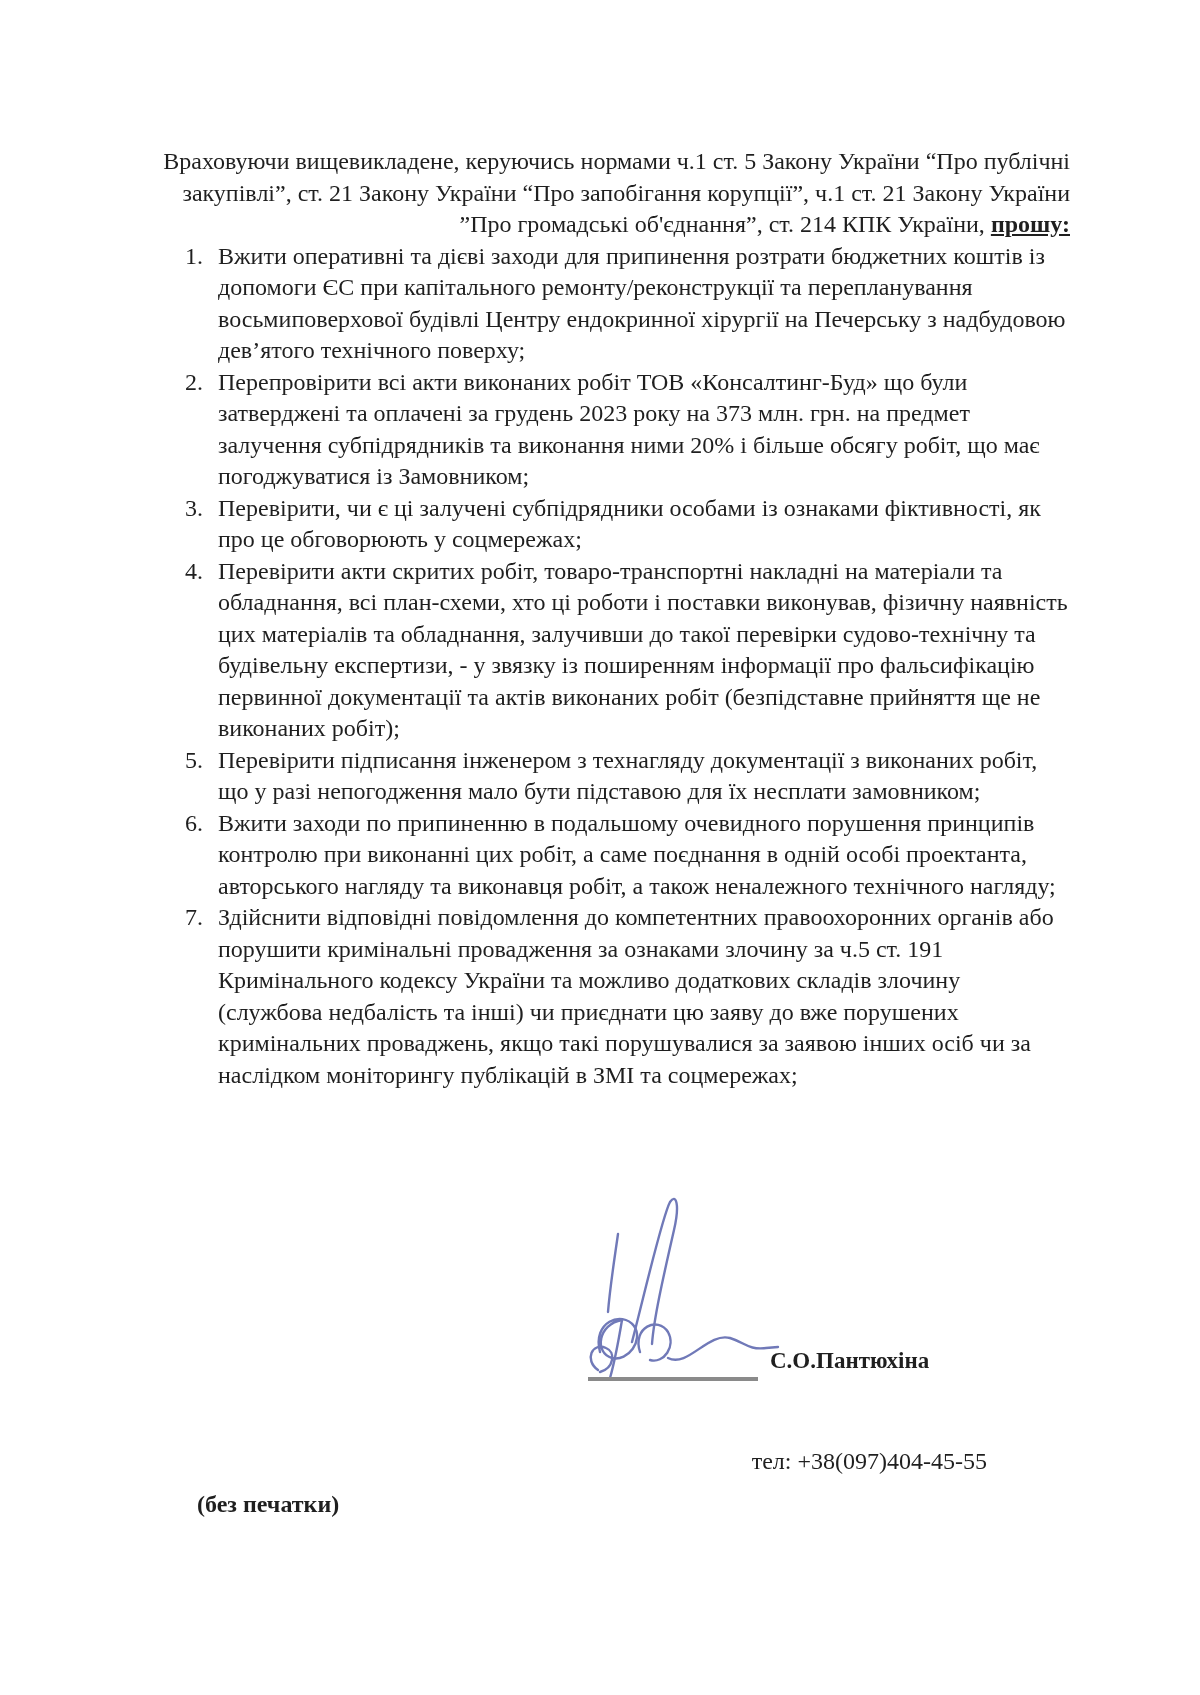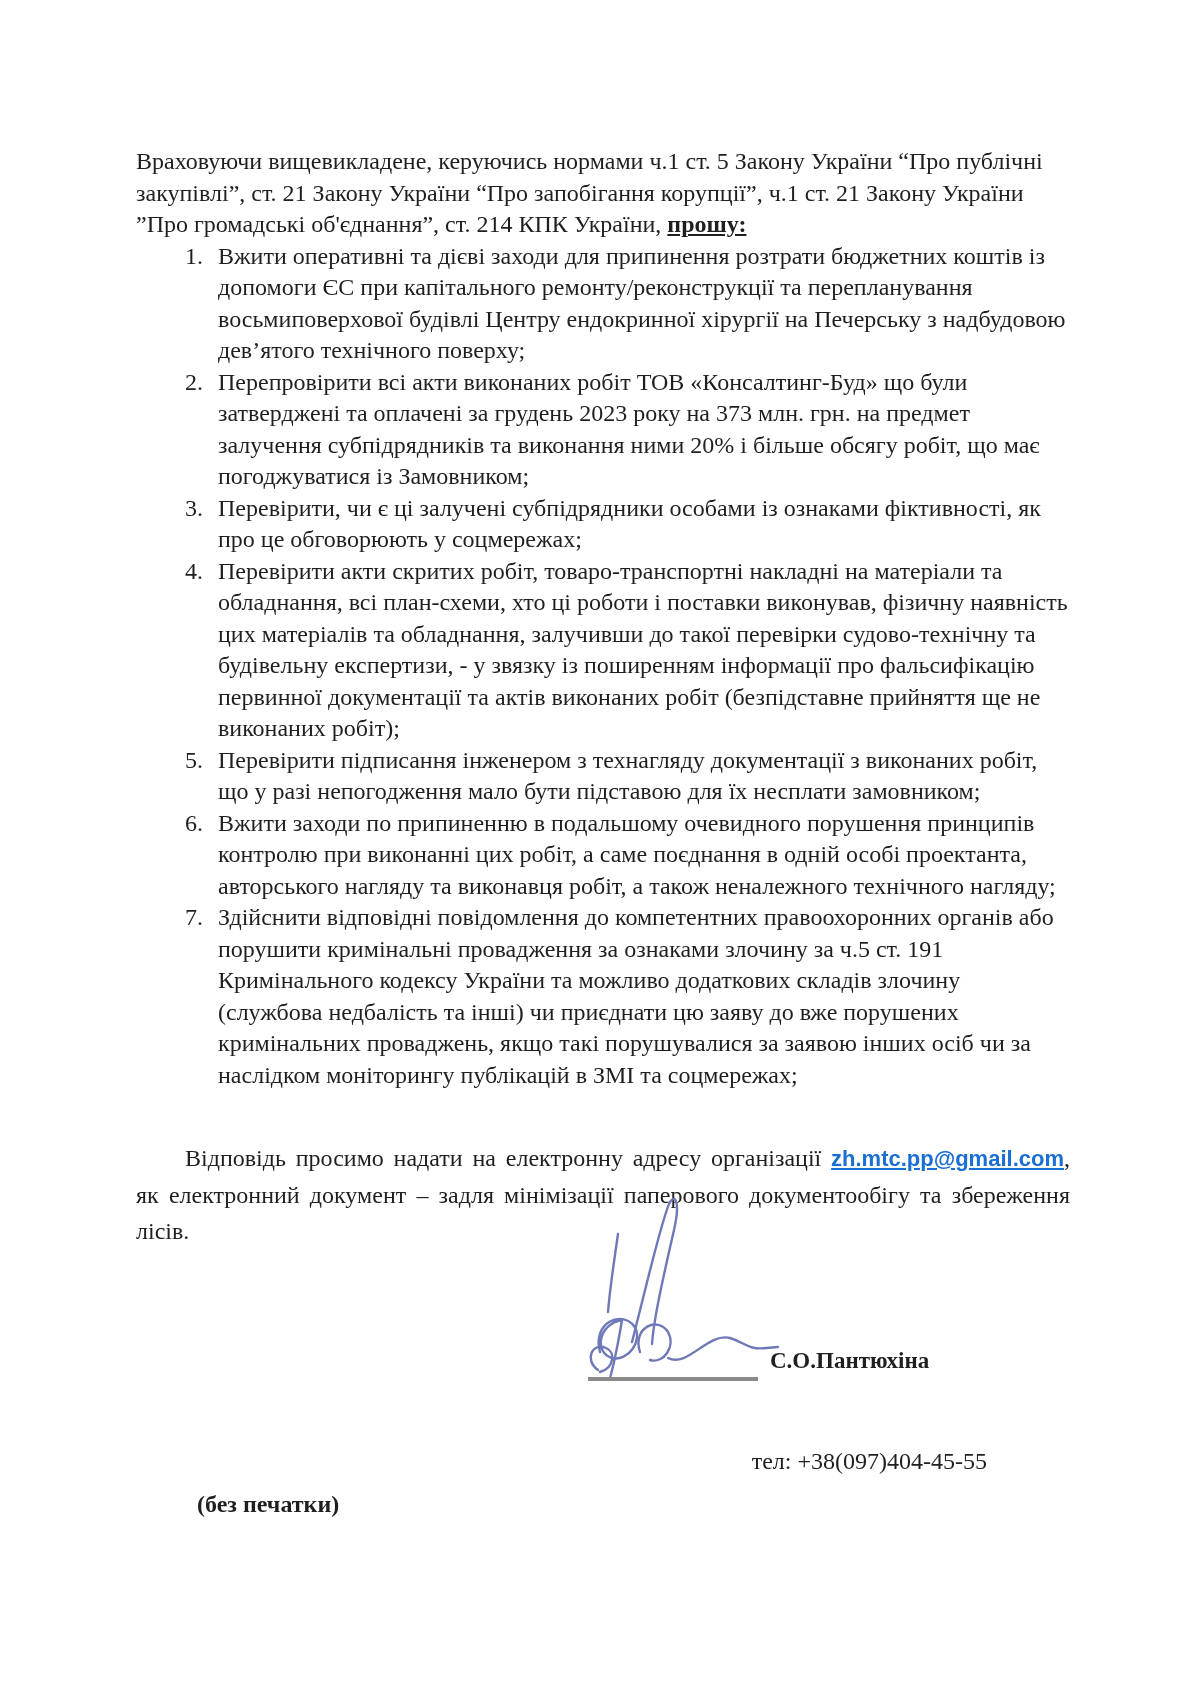--- a/index.html
+++ b/index.html
@@ -19,21 +19,21 @@
   .content {
     position: absolute;
     left: 136px;
     top: 146px;
     width: 934px;
   }
   .intro {
     margin: 0;
     font-size: 24px;
     line-height: 31.5px;
-    text-align: left;
+    text-align: right;
   }
   .request-keyword {
     font-weight: bold;
     text-decoration: underline;
   }
   .demands {
     margin: 0;
     padding: 0;
     list-style: none;
     font-size: 24px;
@@ -158,21 +158,20 @@
       <li class="demand-item">
         <span class="demand-num">6.</span>
         <span class="demand-text">Вжити заходи по припиненню в подальшому очевидного порушення принципів контролю при виконанні цих робіт, а саме поєднання в одній особі проектанта, авторського нагляду та виконавця робіт, а також неналежного технічного нагляду;</span>
       </li>
       <li class="demand-item">
         <span class="demand-num">7.</span>
         <span class="demand-text">Здійснити відповідні повідомлення до компетентних правоохоронних органів або порушити кримінальні провадження за ознаками злочину за ч.5 ст. 191 Кримінального кодексу України та можливо додаткових складів злочину (службова недбалість та інші) чи приєднати цю заяву до вже порушених кримінальних проваджень, якщо такі порушувалися за заявою інших осіб чи за наслідком моніторингу публікацій в ЗМІ та соцмережах;</span>
       </li>
     </ol>
 
-    <p class="closing"><span>Відповідь просимо надати на електронну адресу організації </span><a class="email-link">zh.mtc.pp@gmail.com</a><span>, як електронний документ – задля мінімізації паперового документообігу та збереження лісів.</span></p>
 
   </div>
 
 
   <svg class="sig-svg" viewBox="0 0 210 190" xmlns="http://www.w3.org/2000/svg">
     <path d="M48,42 C44,70 40,95 38,120"></path>
     <path d="M52,128 C48,152 44,172 40,186"></path>
     <path d="M62,150 C75,100 92,25 100,10 C106,1 110,12 104,38 C94,82 84,125 82,152"></path>
     <path d="M30,160 C22,130 52,118 64,134 C74,148 58,170 42,166 C24,161 28,132 52,128"></path>
     <path d="M70,160 C62,135 88,124 98,140 C106,154 94,172 80,168"></path>

